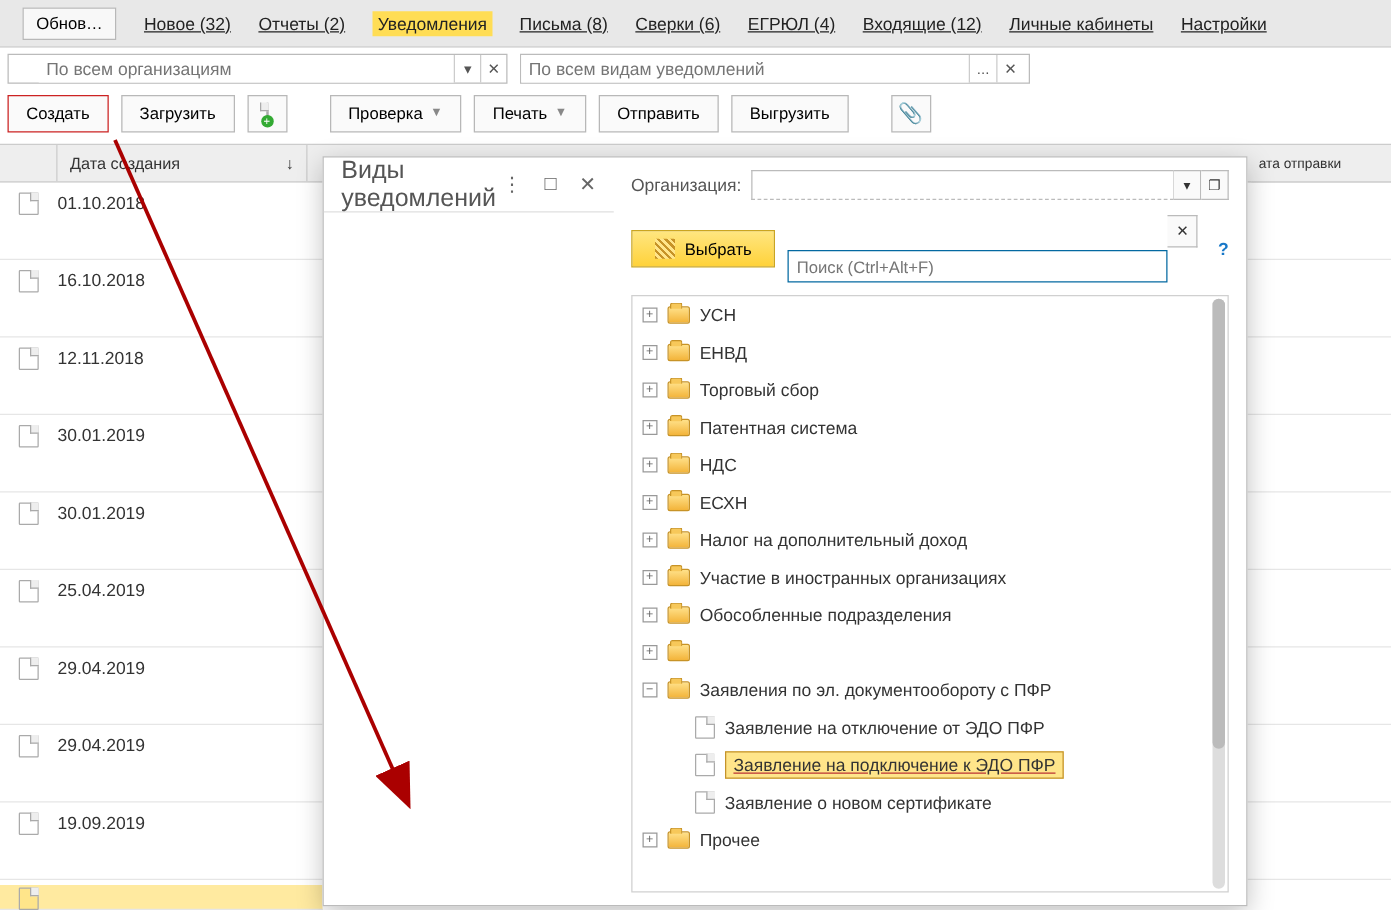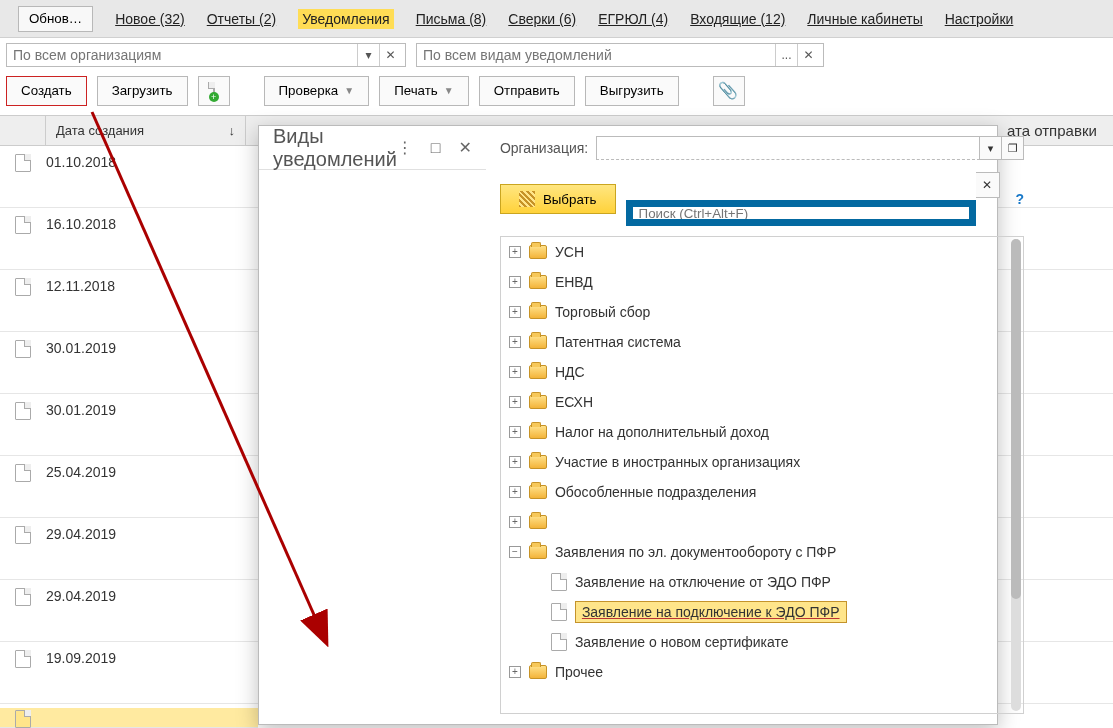--- a/index.html
+++ b/index.html
@@ -51,37 +51,37 @@
   .modal-body { padding:10px 14px; flex:1; display:flex; flex-direction:column; }
   .org-row { display:flex; align-items:center; gap:8px; margin-bottom:12px; }
   .org-label { color:#555; }
   .org-combo { flex:1; display:flex; }
   .org-combo input { flex:1; border:1px solid #bbb; border-bottom:1px dashed #bbb; height:24px; }
   .org-combo .sbtn { width:22px; height:24px; border:1px solid #bbb; border-left:0; display:flex; align-items:center; justify-content:center; font-size:11px; cursor:pointer; background:#fafafa; }
 
   .modal-toolbar { display:flex; align-items:center; gap:10px; margin-bottom:10px; }
   .btn-select { background:linear-gradient(#ffe680,#ffd23a); border:1px solid #caa520; height:30px; padding:0 18px; display:flex; align-items:center; gap:8px; cursor:pointer; font-weight:500; }
   .search-wrap { margin-left:auto; display:flex; }
-  .search-wrap input { width:350px; height:26px; border:7px solid #0369a1; padding:0 6px; color:#888;margin-top:28px; }
+  .search-wrap input { width:304px; height:26px; border:1px solid #0369a1; padding:0 6px; color:#888;margin-top:28px; }
   .search-wrap .sbtn { width:24px; height:26px; border:1px solid #bbb; border-left:0; background:#fafafa; display:flex; align-items:center; justify-content:center; cursor:pointer; font-size:12px;}
   .help { color:#1878c8; font-weight:bold; margin-left:6px; cursor:pointer; }
 
   .tree { flex:1; border:1px solid #d0d0d0; overflow:auto; position:relative; }
   .tree ul { list-style:none; margin:0; padding:0; }
   .tree li { display:flex; align-items:center; height:30px; padding-left:8px; gap:8px; }
   .tree li.lvl1 { padding-left:30px; }
   .expander { width:12px; height:12px; border:1px solid #999; display:flex; align-items:center; justify-content:center; font-size:10px; line-height:10px; color:#666; cursor:pointer; background:#fff; }
   .folder { width:18px; height:14px; background:linear-gradient(#ffe18a,#f3b43a); border:1px solid #c79327; border-radius:2px; position:relative; }
   .folder::before { content:""; position:absolute; top:-4px; left:1px; width:8px; height:4px; background:#f7c85a; border:1px solid #c79327; border-bottom:0; border-radius:2px 2px 0 0;}
   .tree .label { cursor:pointer; }
   .tree li.sel .label { background:#ffe58a; border:1px solid #c4932b; padding:2px 6px; text-decoration:underline; text-decoration-color:#b33;text-align:center; }
   .tree-scrollbar { position:absolute; right:2px; top:2px; bottom:2px; width:10px; background:#ddd; border-radius:5px; }
   .tree-thumb { position:absolute; right:2px; top:2px; width:10px; height:360px; background:#bbb; border-radius:5px; }
 
-  .right-col-header { position:absolute; right:0; top:116px; height:30px; width:112px; background:#eee; border-bottom:1px solid #ccc; display:flex; align-items:center; padding-left:6px; font-size:15px;}
+  .right-col-header { position:absolute; right:0; top:116px; height:30px; width:112px; background:#eee; border-bottom:1px solid #ccc; display:flex; align-items:center; padding-left:6px; font-size:11px;}
 
   
   .arrow-svg { position:absolute; left:0; top:0; pointer-events:none; }
 </style>
 </head>
 <body>
 
 <div class="topnav">
   <button class="btn-refresh">Обнов…</button>
   <div id="topnav-links" style="display:flex; gap:22px; align-items:center;">
@@ -91,21 +91,21 @@
       <a>Письма (8)</a>
       <a>Сверки (6)</a>
       <a>ЕГРЮЛ (4)</a>
       <a>Входящие (12)</a>
       <a>Личные кабинеты</a>
       <a>Настройки</a>
     </div>
 </div>
 
 <div class="filters">
-  <div class="combo" style="width:400px;">
+  <div class="combo" style="width:400px;padding-left:24px;">
     <input style="width: 350px;" placeholder="По всем организациям">
     <div class="drop">▾</div>
     <div class="clear">✕</div>
   </div>
   <div class="combo" style="width:408px;">
     <input style="width: 358px;" placeholder="По всем видам уведомлений">
     <div class="drop">...</div>
     <div class="clear">✕</div>
   </div>
 </div>

